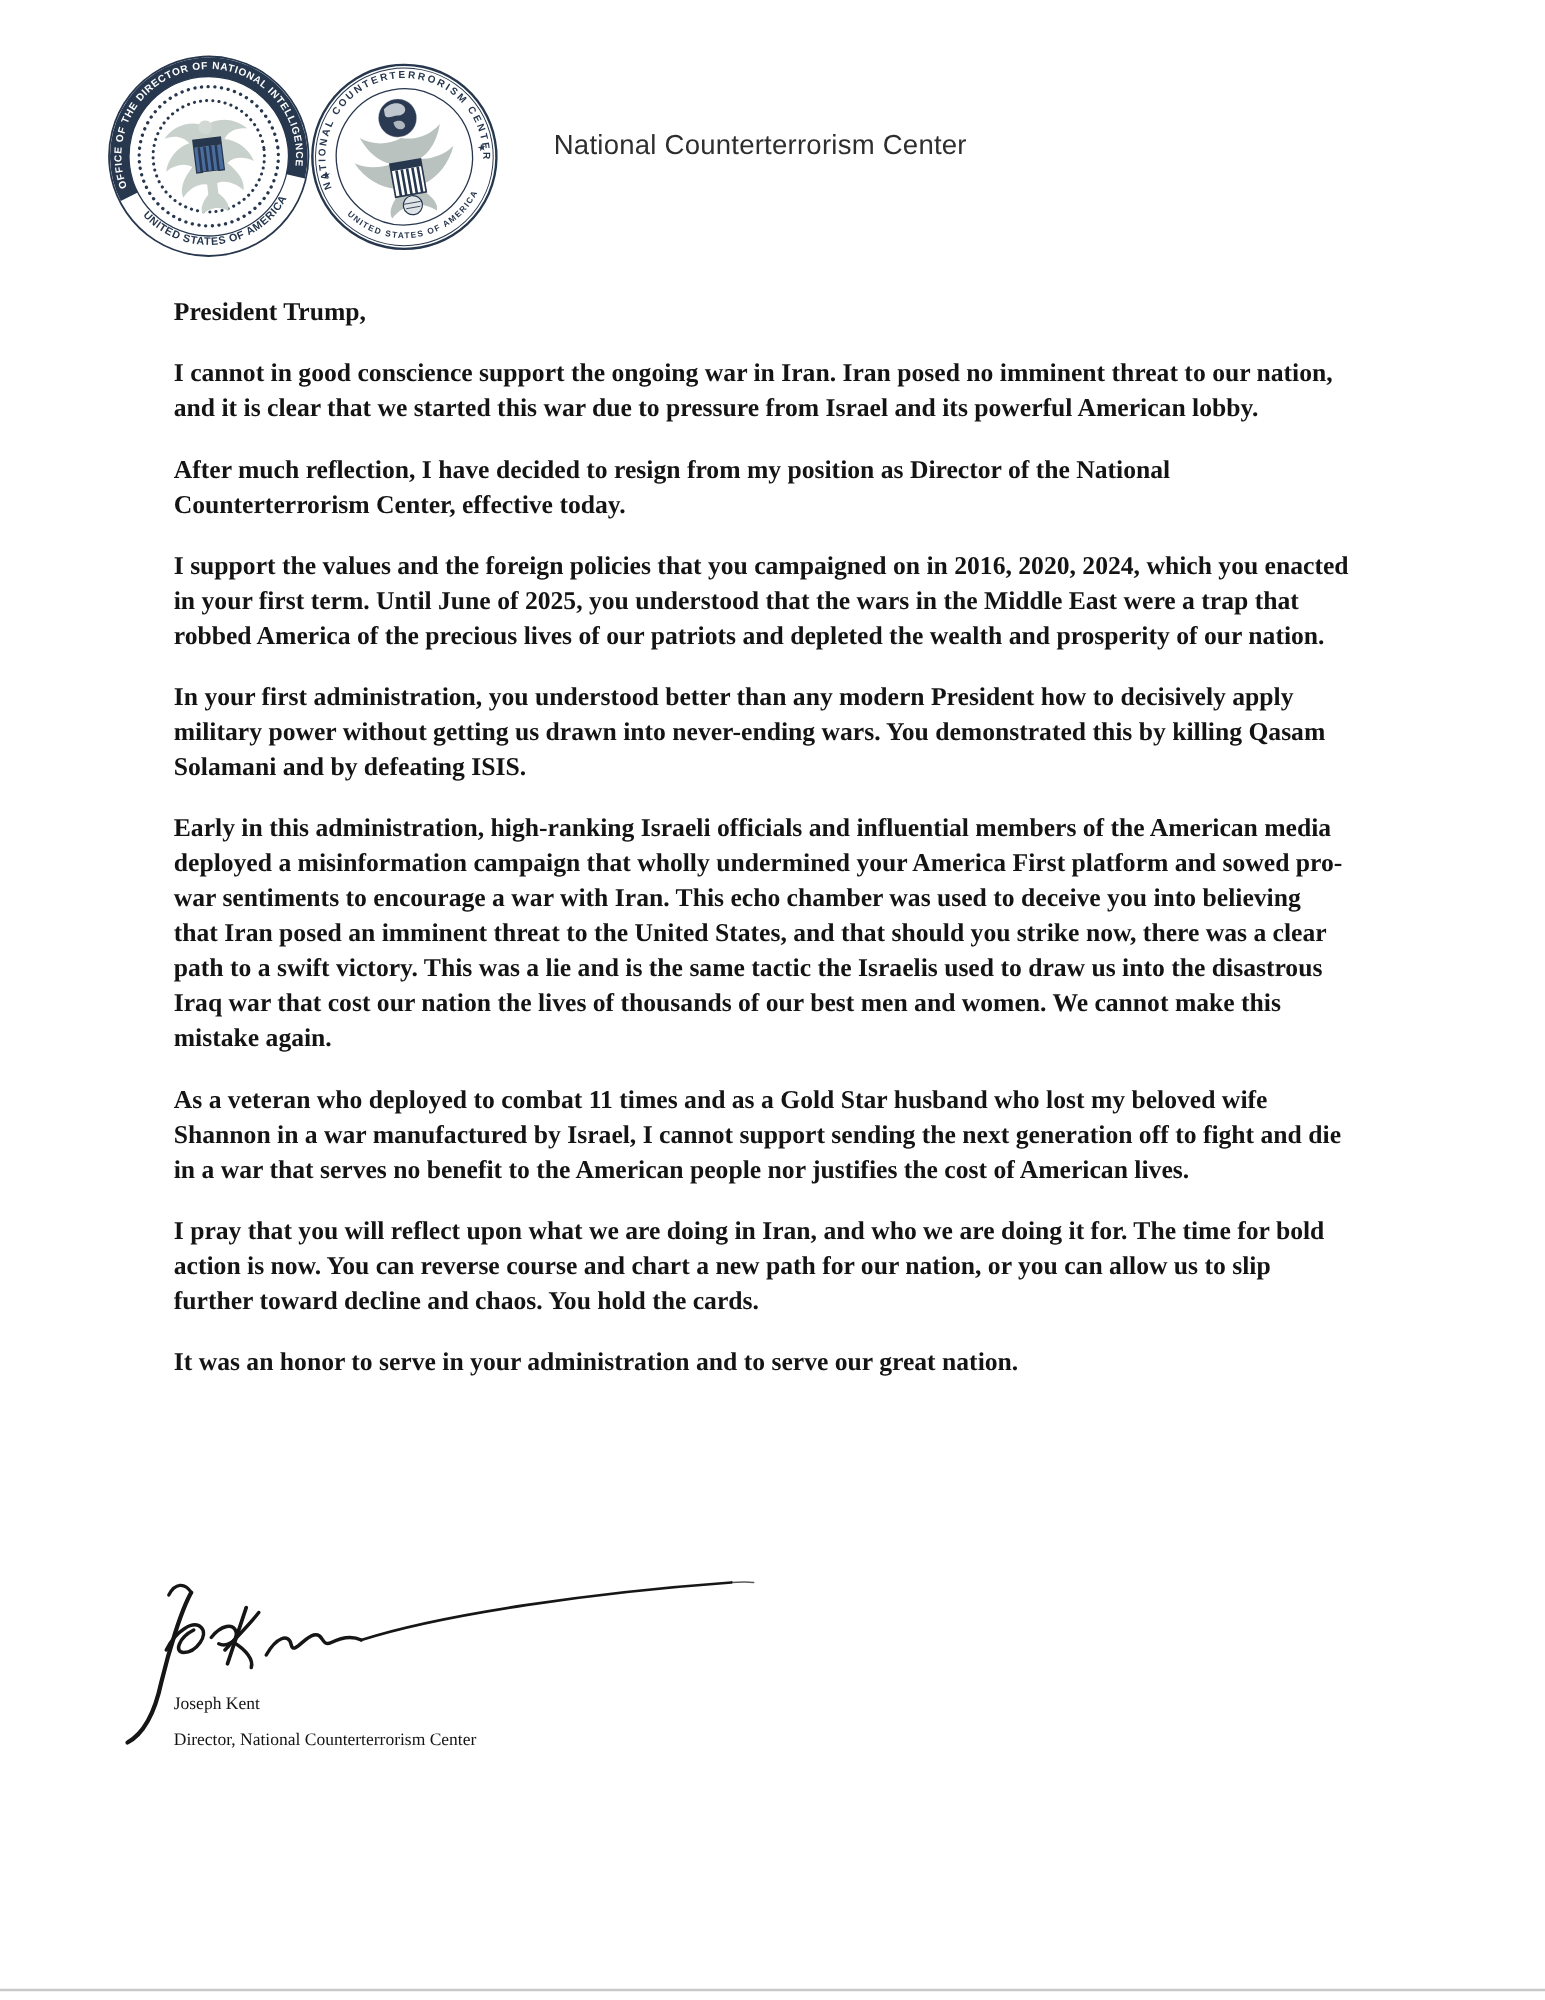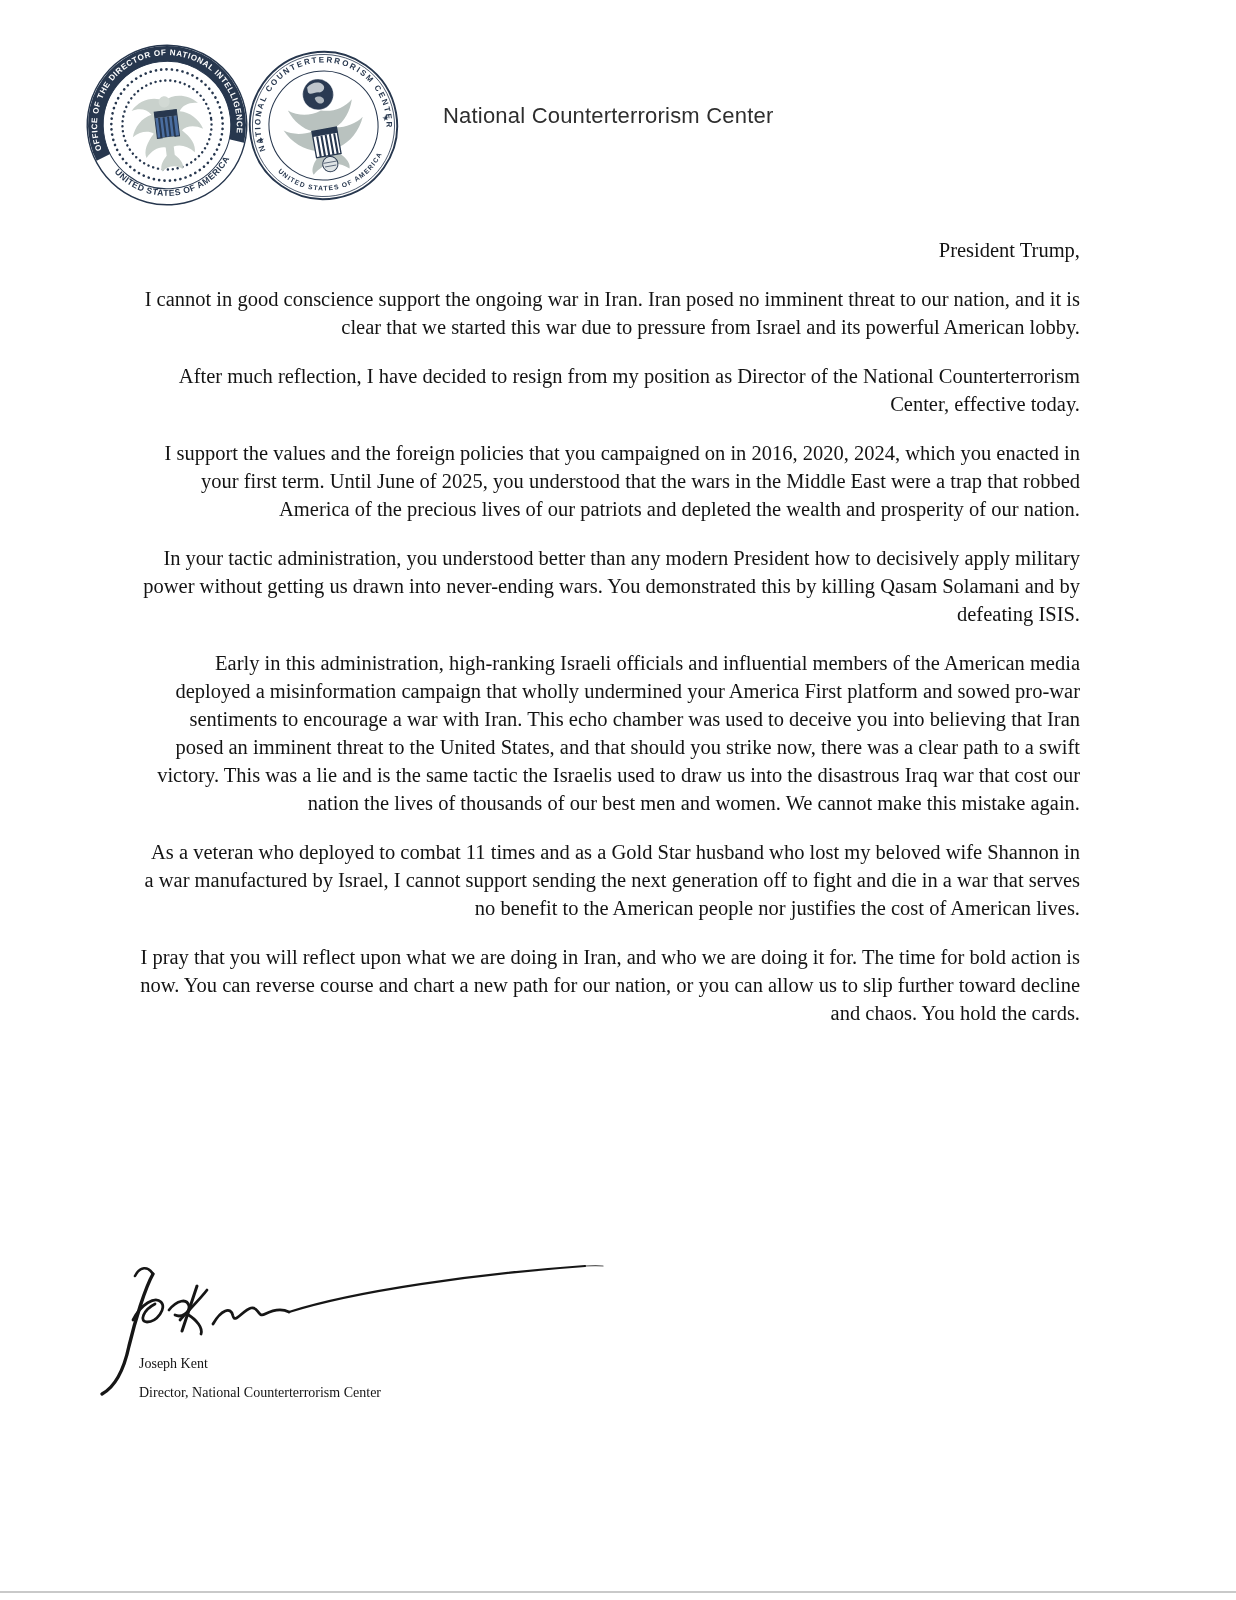--- a/index.html
+++ b/index.html
@@ -16,21 +16,22 @@
     position:absolute; left:443px; top:94px;
     font-family:"Liberation Sans", sans-serif;
     font-size:22px; color:#2e2e2e; letter-spacing:0.2px;
   }
   .org-line1-wrap { width:536px; padding-bottom:4px; border-bottom:2px solid #c2c2c2; }
   .org-line2 { margin-top:9px; }
 
   .letter-main {
     position:absolute; left:139px; top:236px; width:941px;
     font-size:20.5px; line-height:28px; color:#141414;
-    text-align:right;
+    text-align:left;
+    font-weight:bold;
   }
   .para { margin:0 0 21px 0; }
 
   .signature-svg { position:absolute; left:85px; top:1236px; width:522px; height:164px; }
   .sig-block {
     position:absolute; left:139px; top:1350px;
     font-size:14px; line-height:28.5px; color:#141414;
   }
   .bottom-rule {
     position:absolute; left:0; top:1591px; width:1236px; height:2px;
@@ -103,24 +104,25 @@
 
   <header class="org-block">
     <div class="org-line2">National Counterterrorism Center</div>
   </header>
 
   <main class="letter-main">
     <p class="para">President Trump,</p>
     <p class="para">I cannot in good conscience support the ongoing war in Iran. Iran posed no imminent threat to our nation, and it is clear that we started this war due to pressure from Israel and its powerful American lobby.</p>
     <p class="para">After much reflection, I have decided to resign from my position as Director of the National Counterterrorism Center, effective today.</p>
     <p class="para">I support the values and the foreign policies that you campaigned on in 2016, 2020, 2024, which you enacted in your first term. Until June of 2025, you understood that the wars in the Middle East were a trap that robbed America of the precious lives of our patriots and depleted the wealth and prosperity of our nation.</p>
-    <p class="para">In your tactic administration, you understood better than any modern President how to decisively apply military power without getting us drawn into never-ending wars. You demonstrated this by killing Qasam Solamani and by defeating ISIS.</p>
+    <p class="para">In your first administration, you understood better than any modern President how to decisively apply military power without getting us drawn into never-ending wars. You demonstrated this by killing Qasam Solamani and by defeating ISIS.</p>
     <p class="para">Early in this administration, high-ranking Israeli officials and influential members of the American media deployed a misinformation campaign that wholly undermined your America First platform and sowed pro-war sentiments to encourage a war with Iran. This echo chamber was used to deceive you into believing that Iran posed an imminent threat to the United States, and that should you strike now, there was a clear path to a swift victory. This was a lie and is the same tactic the Israelis used to draw us into the disastrous Iraq war that cost our nation the lives of thousands of our best men and women. We cannot make this mistake again.</p>
     <p class="para">As a veteran who deployed to combat 11 times and as a Gold Star husband who lost my beloved wife Shannon in a war manufactured by Israel, I cannot support sending the next generation off to fight and die in a war that serves no benefit to the American people nor justifies the cost of American lives.</p>
     <p class="para">I pray that you will reflect upon what we are doing in Iran, and who we are doing it for. The time for bold action is now. You can reverse course and chart a new path for our nation, or you can allow us to slip further toward decline and chaos. You hold the cards.</p>
+    <p class="para">It was an honor to serve in your administration and to serve our great nation.</p>
   </main>
 
   <svg class="signature-svg" viewBox="0 0 522 164">
     <g fill="none" stroke="#161616" stroke-linecap="round" stroke-linejoin="round">
       <path d="M68,38 C63,30 55,30 50,40" stroke-width="2.6"></path>
       <path d="M68,38 C60,52 50,85 44,110 C38,138 28,152 17,158" stroke-width="3.4"></path>
       <path d="M48,84 C56,68 70,60 76,66 C82,72 72,86 62,86 C54,86 58,74 70,68" stroke-width="2.8"></path>
       <path d="M84,74 C92,64 102,62 104,70 C105,77 96,82 90,79" stroke-width="2.8"></path>
       <path d="M112,50 C106,68 100,86 97,95" stroke-width="3"></path>
       <path d="M95,84 C104,74 116,62 122,54" stroke-width="2.8"></path>

